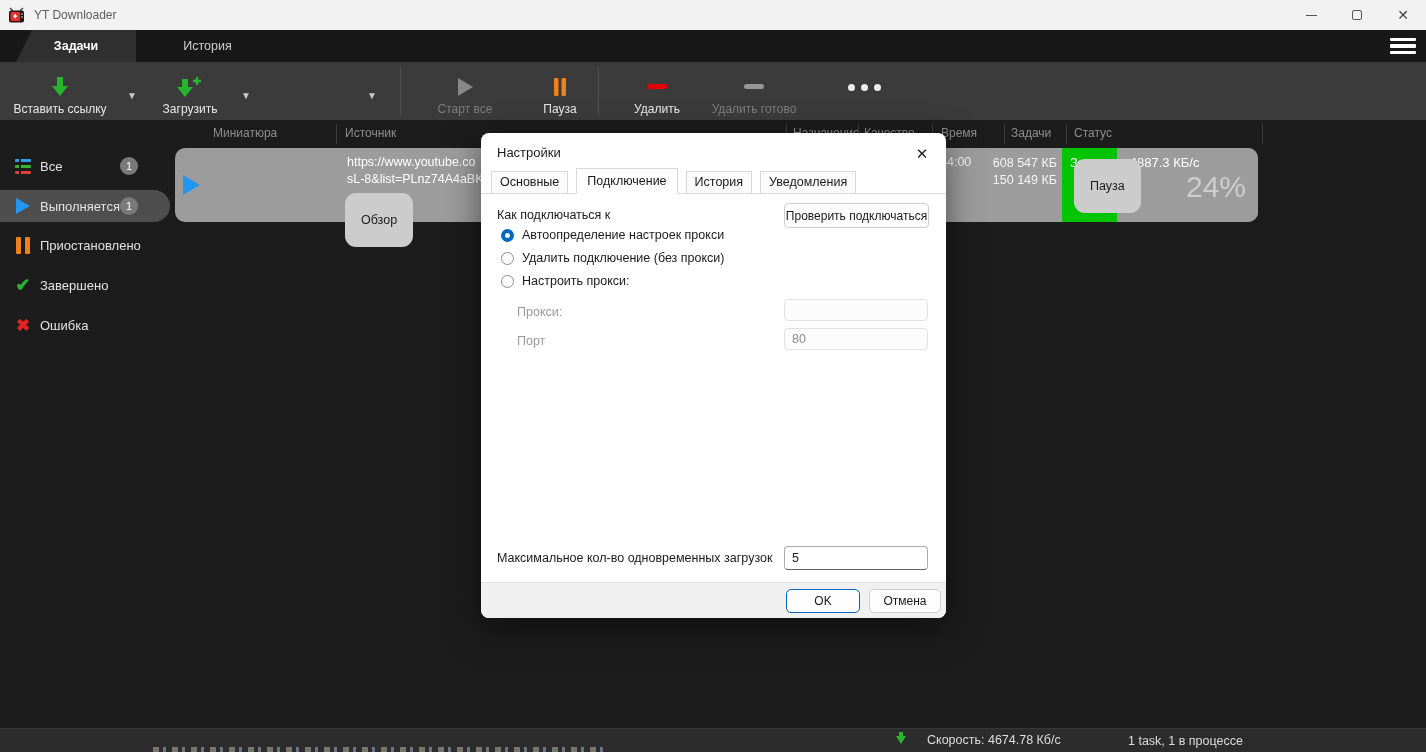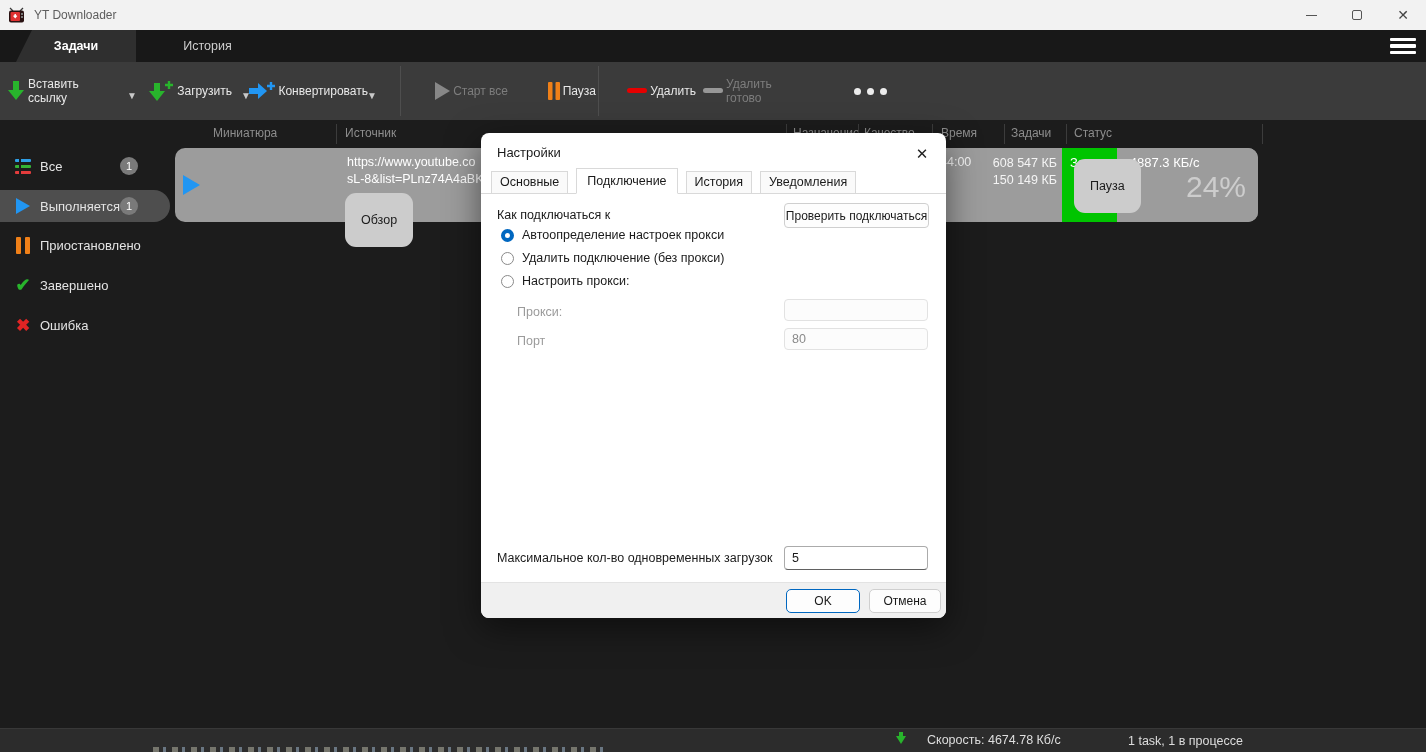--- a/index.html
+++ b/index.html
@@ -20,21 +20,21 @@
   .tabbar { position:absolute; left:0; top:30px; width:100%; height:32px; background:#181818; }
   .tab-active { position:absolute; left:16px; top:0; width:120px; height:32px; background:#2f2f2f;
     clip-path:polygon(16px 0,100% 0,100% 100%,0 100%); display:flex; align-items:center; justify-content:center;
     color:#fff; font-weight:bold; font-size:12.5px; }
   .tab-idle { position:absolute; left:150px; top:0; width:115px; height:32px; display:flex; align-items:center; justify-content:center; color:#cfcfcf; font-size:12.5px; }
   .hamburger { position:absolute; right:10px; top:5px; width:26px; height:22px; display:flex; flex-direction:column; justify-content:center; gap:3px; cursor:pointer; }
   .hamburger i { display:block; height:3.5px; background:#fff; border-radius:1px; }
 
   
   .toolbar { position:absolute; left:0; top:62px; width:100%; height:58px; background:#3b3b3b; }
-  .tb-btn { position:absolute; top:4px; height:50px; display:flex; align-items:center; justify-content:flex-end; color:#e8e8e8; font-size:12px; cursor:pointer; }
+  .tb-btn { position:absolute; top:4px; height:50px; display:flex; flex-direction:column; align-items:center; justify-content:flex-end; color:#e8e8e8; font-size:12px; cursor:pointer; }
   .tb-btn .ic { height:30px; display:flex; align-items:center; justify-content:center; }
   .tb-btn.disabled { color:#7d7d7d; }
   .tb-chevron { position:absolute; top:28px; width:24px; text-align:center; color:#c9c9c9; font-size:10px; cursor:pointer; }
   .tb-sep { position:absolute; top:4px; width:1px; height:50px; background:#4e4e4e; }
   .dots { display:flex; gap:6px; }
   .dots i { width:7px; height:7px; border-radius:50%; background:#ececec; }
 
   
   .side-item { position:absolute; left:0; width:170px; height:28px; display:flex; align-items:center; cursor:pointer; }
   .side-item .sic { position:absolute; left:13px; width:20px; height:20px; display:flex; align-items:center; justify-content:center; }
@@ -165,29 +165,20 @@
       <span class="ic">
         <svg width="30" height="24" viewBox="0 0 30 24">
             <path d="M7 4h6v8h5l-8 10-8-10h5z" fill="#28b42c"></path>
             <path d="M22 2v8M18 6h8" stroke="#28b42c" stroke-width="2.4"></path>
           </svg>
       </span>
       <span>Загрузить</span>
     </div>
     <div class="tb-chevron" style="left:234px;">▼</div>
 
-    <div class="tb-btn" style="left:264px;width:104px;">
-      <span class="ic">
-        <svg width="32" height="24" viewBox="0 0 32 24">
-            <path d="M3 9h9V4l9 8-9 8v-5H3z" fill="#2196f3"></path>
-            <path d="M25 3v8M21 7h8" stroke="#2196f3" stroke-width="2.4"></path>
-          </svg>
-      </span>
-      <span>Конвертировать</span>
-    </div>
     <div class="tb-chevron" style="left:360px;">▼</div>
 
     <div class="tb-sep" style="left:400px;"></div>
 
     <div class="tb-btn disabled" style="left:422px;width:86px;">
       <span class="ic">
         <svg width="22" height="24" viewBox="0 0 22 24">
             <path d="M4 3l15 9-15 9z" fill="#878787"></path>
           </svg>
       </span>

